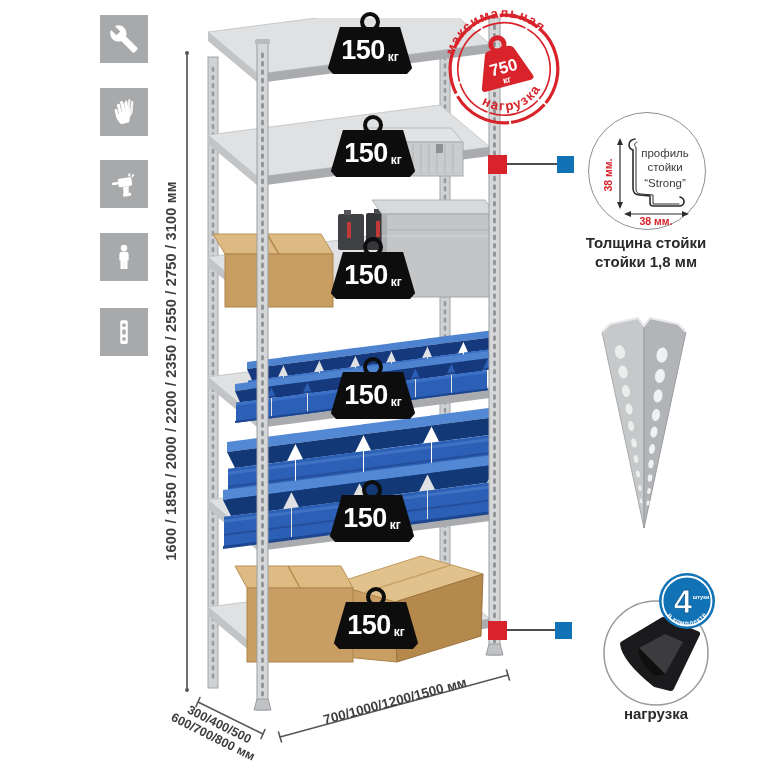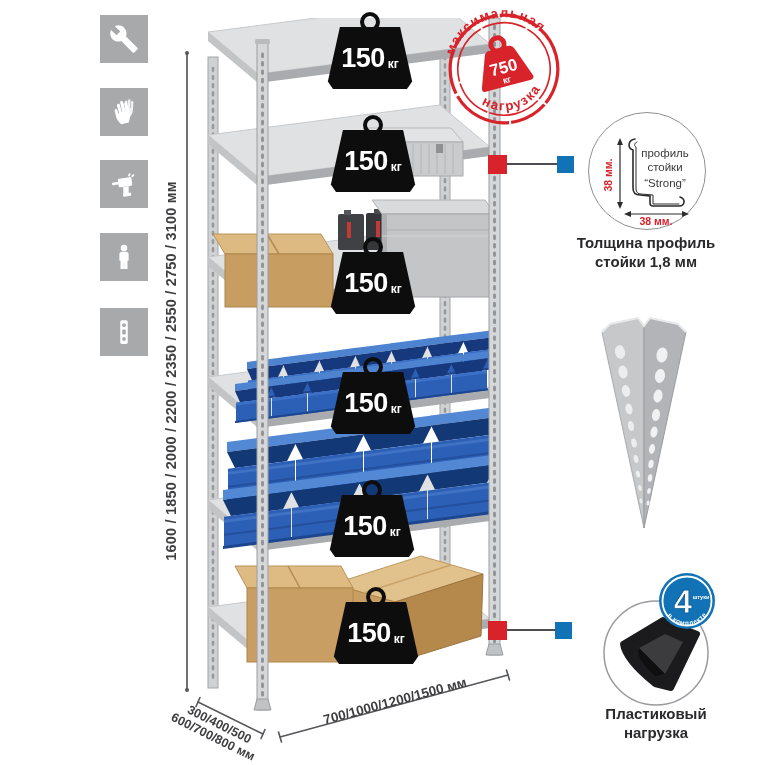--- a/index.html
+++ b/index.html
@@ -11,21 +11,21 @@
   .icon-tile svg{width:30px;height:30px;fill:#fff;}
   
   .vline{position:absolute;left:186px;top:53px;width:2px;height:637px;background:#6e7073;}
   .vdot{position:absolute;width:4px;height:4px;border-radius:50%;background:#55575a;}
   .height-label{position:absolute;left:171px;top:371px;transform:translate(-50%,-50%) rotate(-90deg);
                 white-space:nowrap;font-size:14.5px;font-weight:700;color:#3e3e40;letter-spacing:.2px;}
   
   .weight-badge{position:absolute;width:86px;text-align:center;}
   .wb-ring{width:12px;height:12px;border:4px solid #0d0d0d;border-radius:50%;margin:0 auto;
            background:transparent;}
-  .wb-body{margin-top:-5px;height:62px;background:#0d0d0d;display:flex;align-items:center;justify-content:center;
+  .wb-body{margin-top:-5px;height:47px;background:#0d0d0d;display:flex;align-items:center;justify-content:center;
            clip-path:polygon(15% 0,85% 0,99% 88%,93% 100%,7% 100%,1% 88%);}
   .wb-val{color:#fff;font-size:27px;font-weight:700;letter-spacing:-.5px;}
   .wb-unit{color:#fff;font-size:12px;font-weight:700;margin:12px 0 0 3px;}
   
   .sq{position:absolute;width:19px;height:19px;}
   .sq.red{background:#d8232a;}
   .sq.blue{background:#1173b5;width:17px;height:17px;}
   .callout-line{position:absolute;height:2px;background:#4b4d50;}
   
   .circle-fig{position:absolute;border-radius:50%;background:#fff;border:1.5px solid #8d8f92;}
@@ -326,21 +326,21 @@
       <text x="23" y="62" font-size="10.5" font-weight="bold" fill="#d8232a" text-anchor="middle" transform="rotate(-90 23 62)">38 мм.</text>
       <text x="67" y="112" font-size="10.5" font-weight="bold" fill="#d8232a" text-anchor="middle">38 мм.</text>
       <g font-size="11.5" fill="#3a3a3c" text-anchor="middle">
         <text x="76" y="44">профиль</text>
         <text x="76" y="58">стойки</text>
         <text x="76" y="74">“Strong”</text>
       </g>
     </svg>
   </div>
   <div class="caption" style="left:571px;top:234px;width:150px">
-    <div>Толщина профиль</div>
+    <div>Толщина стойки</div>
     <div>стойки 1,8 мм</div>
   </div>
 
   <svg class="abs" style="left:598px;top:310px" width="100" height="230" viewBox="0 0 100 230">
     <polygon points="4,22 12,14 40,8 46,16 46,218" fill="#c6c8ca" stroke="#a8aaad" stroke-width="1"></polygon>
     <polygon points="88,22 80,14 52,8 46,16 46,218" fill="#b2b4b7" stroke="#9a9c9f" stroke-width="1"></polygon>
     <polyline points="4,22 12,14 40,8 46,16 52,8 80,14 88,22" fill="none" stroke="#e8e9eb" stroke-width="2"></polyline>
     <g fill="#eceded">
       <ellipse cx="22" cy="42" rx="5" ry="7" transform="rotate(-12 22 42)"></ellipse>
       <ellipse cx="25" cy="62" rx="4.5" ry="6.5" transform="rotate(-12 25 62)"></ellipse>
@@ -383,21 +383,20 @@
       <circle cx="92" cy="33" r="24.5" fill="none" stroke="#fff" stroke-width="1.8"></circle>
       <text x="88" y="45" text-anchor="middle" font-size="33" font-weight="bold" fill="#fff" stroke="#0d5a94" stroke-width="0.8">4</text>
       <text x="106" y="31" text-anchor="middle" font-size="5.5" font-weight="bold" fill="#fff">штуки</text>
       <path id="arcKit" d="M72,47 A24,24 0 0 0 112,46" fill="none"></path>
       <text font-size="6.5" font-weight="bold" fill="#fff" letter-spacing="0.6">
         <textPath href="#arcKit" startOffset="50%" text-anchor="middle">в комплекте</textPath>
       </text>
     </g>
   </svg>
   <div class="caption" style="left:581px;top:705px;width:150px">
-    <div>Пластиковый</div>
     <div>нагрузка</div>
   </div>
 
   <svg class="abs" style="left:160px;top:660px" width="370" height="100" viewBox="0 0 370 100">
     <g stroke="#55575a" stroke-width="1.6" stroke-linecap="round">
       <line x1="38" y1="42" x2="103" y2="74"></line>
       <line x1="36" y1="46.5" x2="40" y2="37.5"></line>
       <line x1="101" y1="78.5" x2="105" y2="69.5"></line>
       <line x1="120" y1="77" x2="348" y2="15"></line>
       <line x1="118.5" y1="72" x2="121.5" y2="82"></line>

